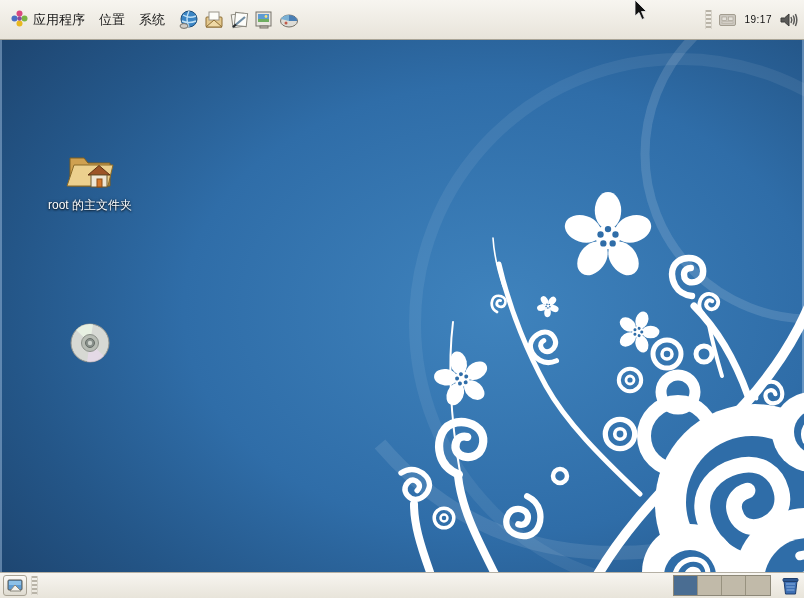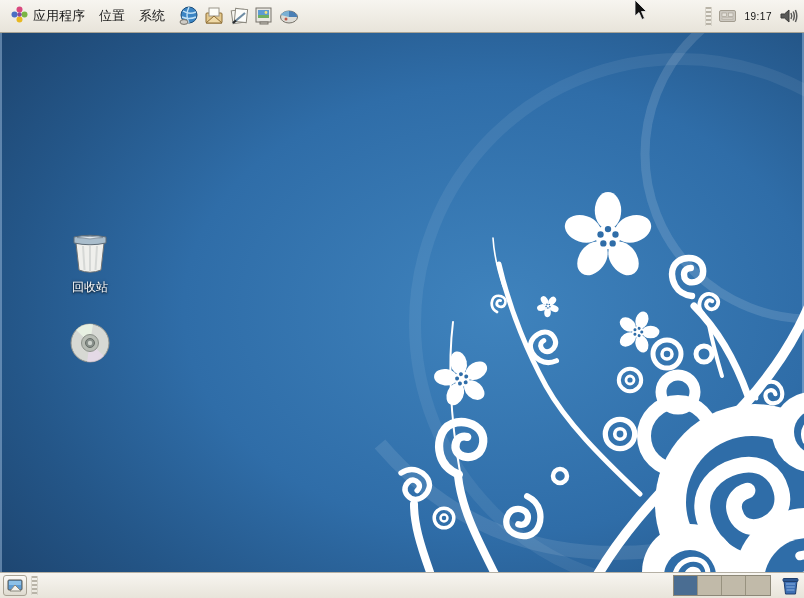--- a/index.html
+++ b/index.html
@@ -4,21 +4,21 @@
 <style>
   * { margin:0; padding:0; box-sizing:border-box; }
   html,body { width:804px; height:598px; overflow:hidden; }
   body { font-family:"Liberation Sans","DejaVu Sans",sans-serif; position:relative; background:#17304e; }
 
   
   .panel {
     position:absolute; left:0; width:804px; background:linear-gradient(#f7f5f0,#e8e4da);
     display:flex; align-items:center; z-index:30;
   }
-  #top-panel { top:0; height:33px; border-bottom:1px solid #a9a496; padding:0 4px;justify-content:center; }
+  #top-panel { top:0; height:40px; border-bottom:1px solid #a9a496; padding:0 4px;justify-content:center; }
   #bottom-panel { bottom:0; height:26px; border-top:1px solid #b5b0a4; padding:0 3px; }
 
   .menu-item {
     display:flex; align-items:center; gap:5px; padding:2px 7px; height:21px;
     font-size:13px; color:#1a1a1a; cursor:default;
   }
   .launchers { display:flex; align-items:center; gap:3px; margin-left:6px; }
   .launcher { width:22px; height:21px; display:flex; align-items:center; justify-content:center; }
   .spacer { flex:1; }
 
@@ -236,32 +236,31 @@
     <use href="#curl" transform="translate(818 410) scale(0.30) rotate(60)" stroke="#ffffff" fill="none" stroke-width="16"></use>
     <circle cx="690" cy="548" r="48" fill="#ffffff"></circle>
     <circle cx="690" cy="552" r="26" fill="#2f6da8"></circle>
     <use href="#curl" transform="translate(692 552) scale(0.34) rotate(100)" stroke="#ffffff" fill="none" stroke-width="15"></use>
     <circle cx="806" cy="556" r="72" fill="#ffffff"></circle>
     <circle cx="808" cy="558" r="44" fill="#2f6da8"></circle>
     <use href="#curl" transform="translate(810 560) scale(0.6) rotate(160)" stroke="#ffffff" fill="none" stroke-width="15"></use>
   </svg>
 
 
-
-  <div class="desk-icon" style="top:208px; left:30px;">
-    <svg width="46" height="44" viewBox="0 0 46 44">
-      <path d="M9 11 L12 38 Q23 42.5 34 38 L37 11 Z" fill="#efefec" stroke="#6e7172"></path>
-      <line x1="16" y1="14" x2="17.5" y2="38" stroke="#d6d8d6" stroke-width="2"></line>
-      <line x1="23" y1="14" x2="23" y2="39.5" stroke="#d6d8d6" stroke-width="2"></line>
-      <line x1="30" y1="14" x2="28.5" y2="38" stroke="#d6d8d6" stroke-width="2"></line>
-      <path d="M7 5 Q23 1.5 39 5 L39 11 Q23 14.5 7 11 Z" fill="#a9bdcc" stroke="#5d6b77"></path>
-      <path d="M10 5.6 Q23 3 36 5.6 Q23 8.2 10 5.6 Z" fill="#e2e9ee" stroke="#7d8c98" stroke-width="0.8"></path>
-    </svg>
-    <div class="di-label">回收站</div>
-  </div>
+  <div class="desk-icon" style="top:126px; left:30px;">
+    <svg width="52" height="44" viewBox="0 0 52 44">
+      <path d="M6 8 L20 8 L24 13 L46 13 L46 36 L6 36 Z" fill="#cfa050" stroke="#7e5e1f"></path>
+      <path d="M3 36 L10 15 L49 15 L44 36 Z" fill="#ecd08e" stroke="#8a6a28"></path>
+      <polygon points="24,25 35,15.5 46,25" fill="#9c5426" stroke="#5e3312"></polygon>
+      <rect x="27" y="25" width="16" height="12" fill="#efe7d4" stroke="#6f5a2e"></rect>
+      <rect x="33" y="29" width="5" height="8" fill="#d6792c" stroke="#8a4c16"></rect>
+    </svg>
+    <div class="di-label">root 的主文件夹</div>
+  </div>
+
 
   <div class="desk-icon" style="top:298px; left:20px; width:140px;">
     <svg width="48" height="44" viewBox="0 0 48 44">
       <circle cx="24" cy="21" r="19" fill="#d7d9d4" stroke="#93958f"></circle>
       <path d="M24 21 L10 8 A19 19 0 0 1 27 2.3 Z" fill="#e9f2e3" opacity="0.9"></path>
       <path d="M24 21 L38 34 A19 19 0 0 1 21 39.7 Z" fill="#ead9ee" opacity="0.7"></path>
       <circle cx="24" cy="21" r="8.5" fill="#b7bcb4" stroke="#8c918a"></circle>
       <circle cx="24" cy="21" r="4.5" fill="#88908b" stroke="#666d67"></circle>
       <circle cx="24" cy="21" r="2.2" fill="#cdd2cc"></circle>
     </svg>

